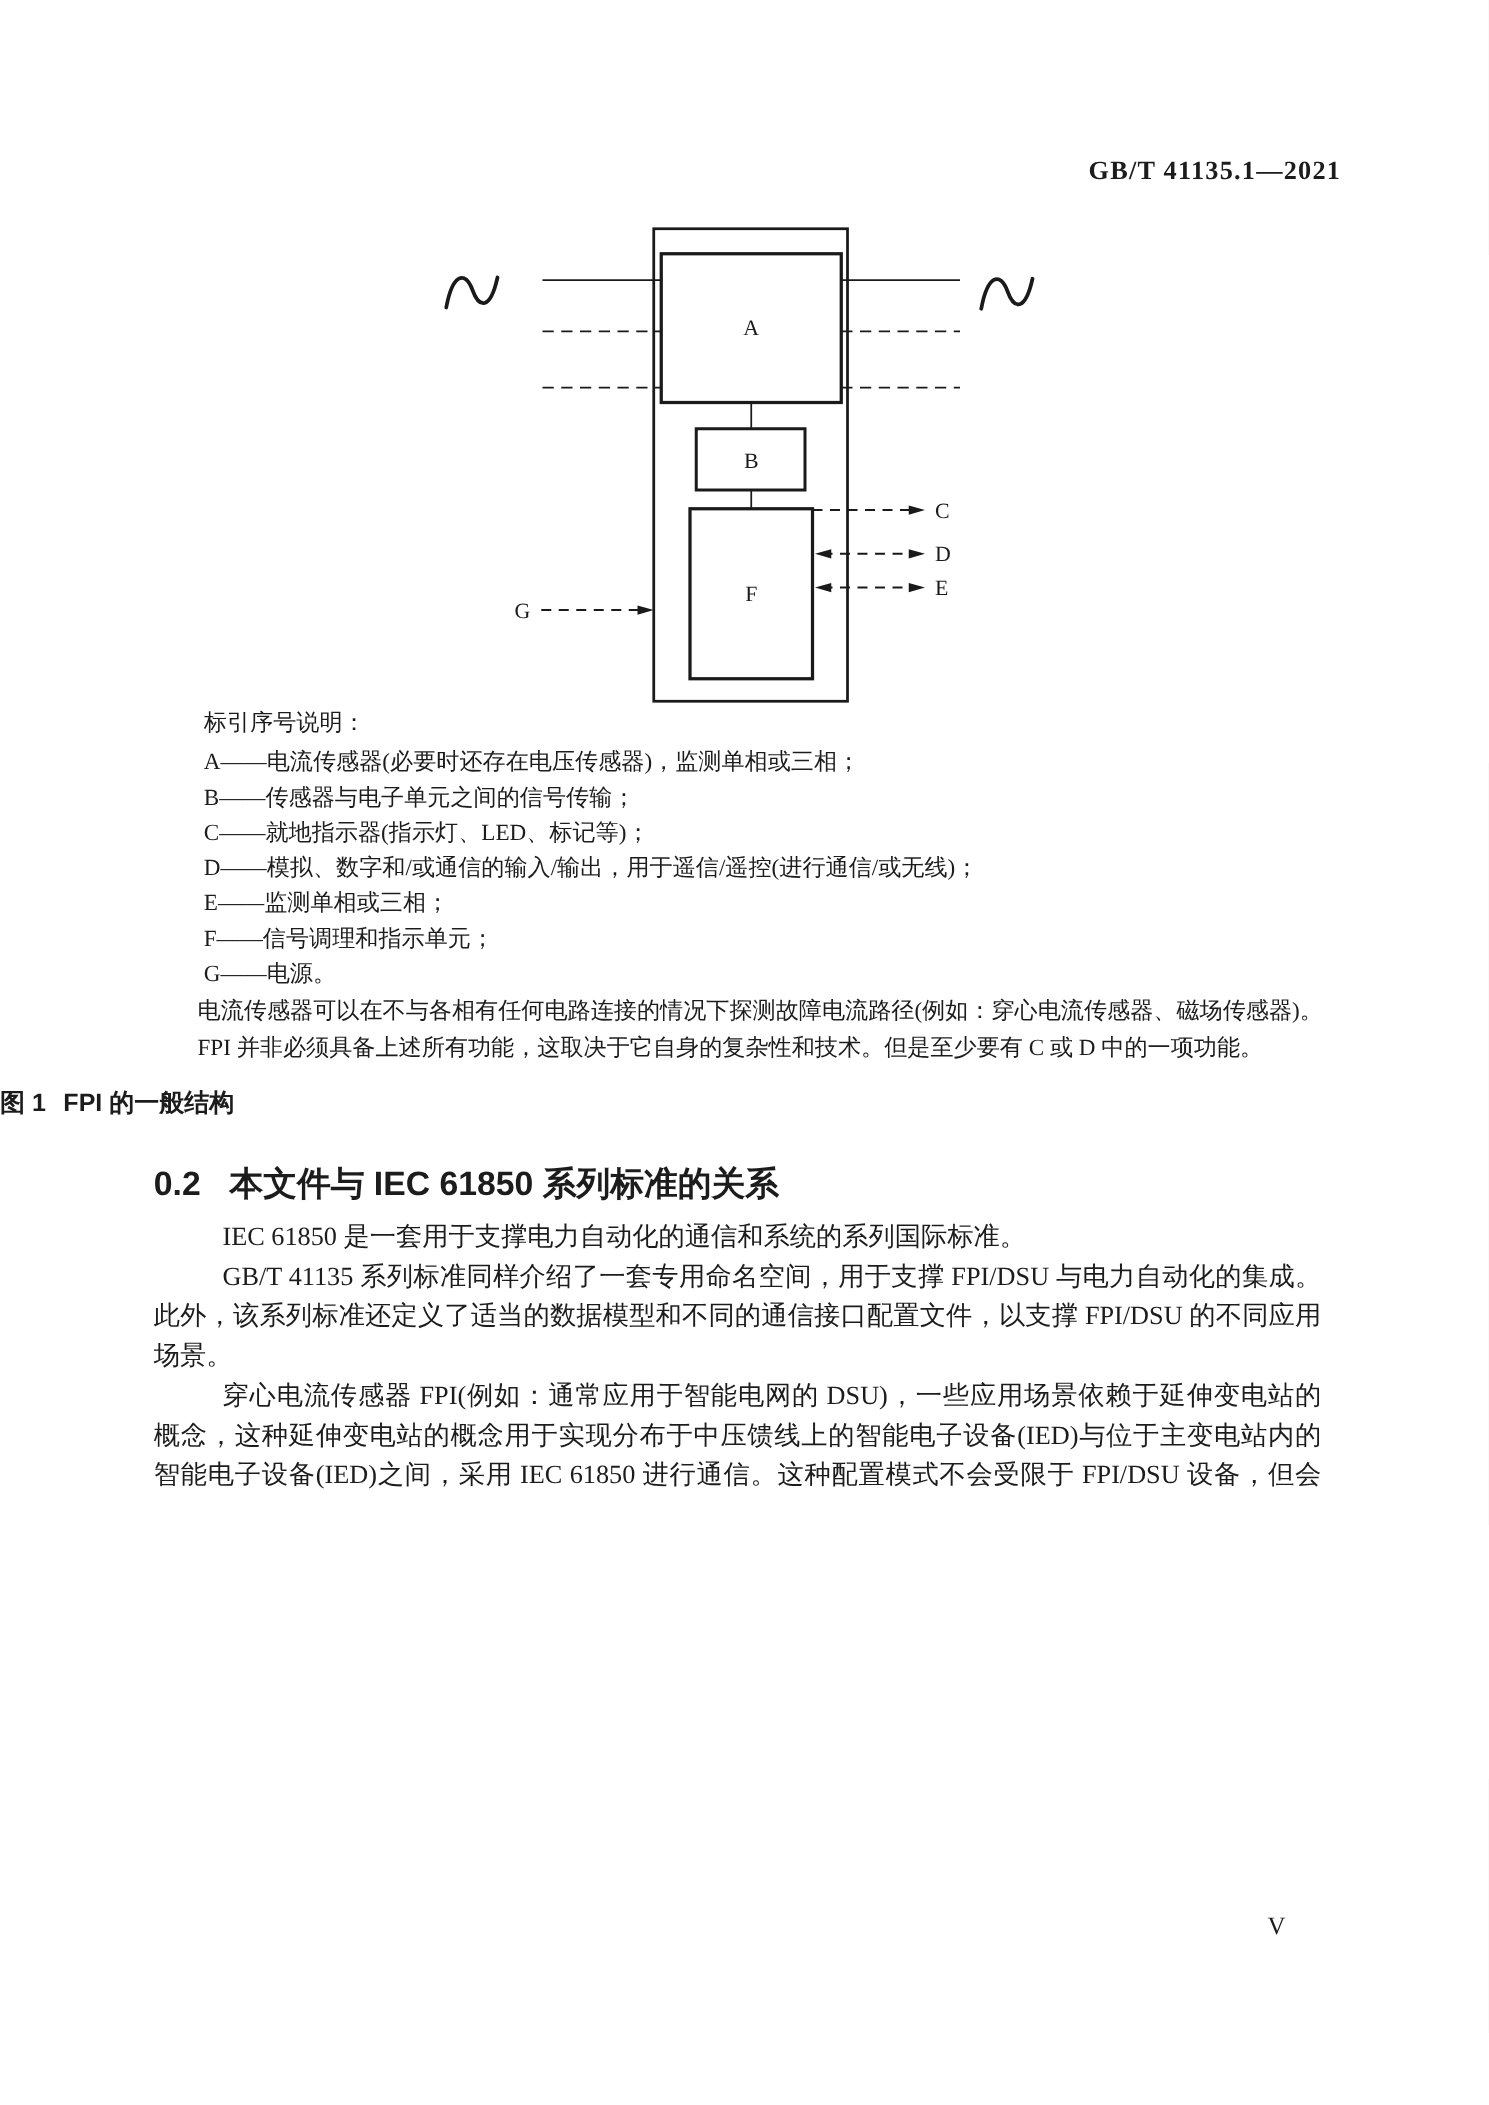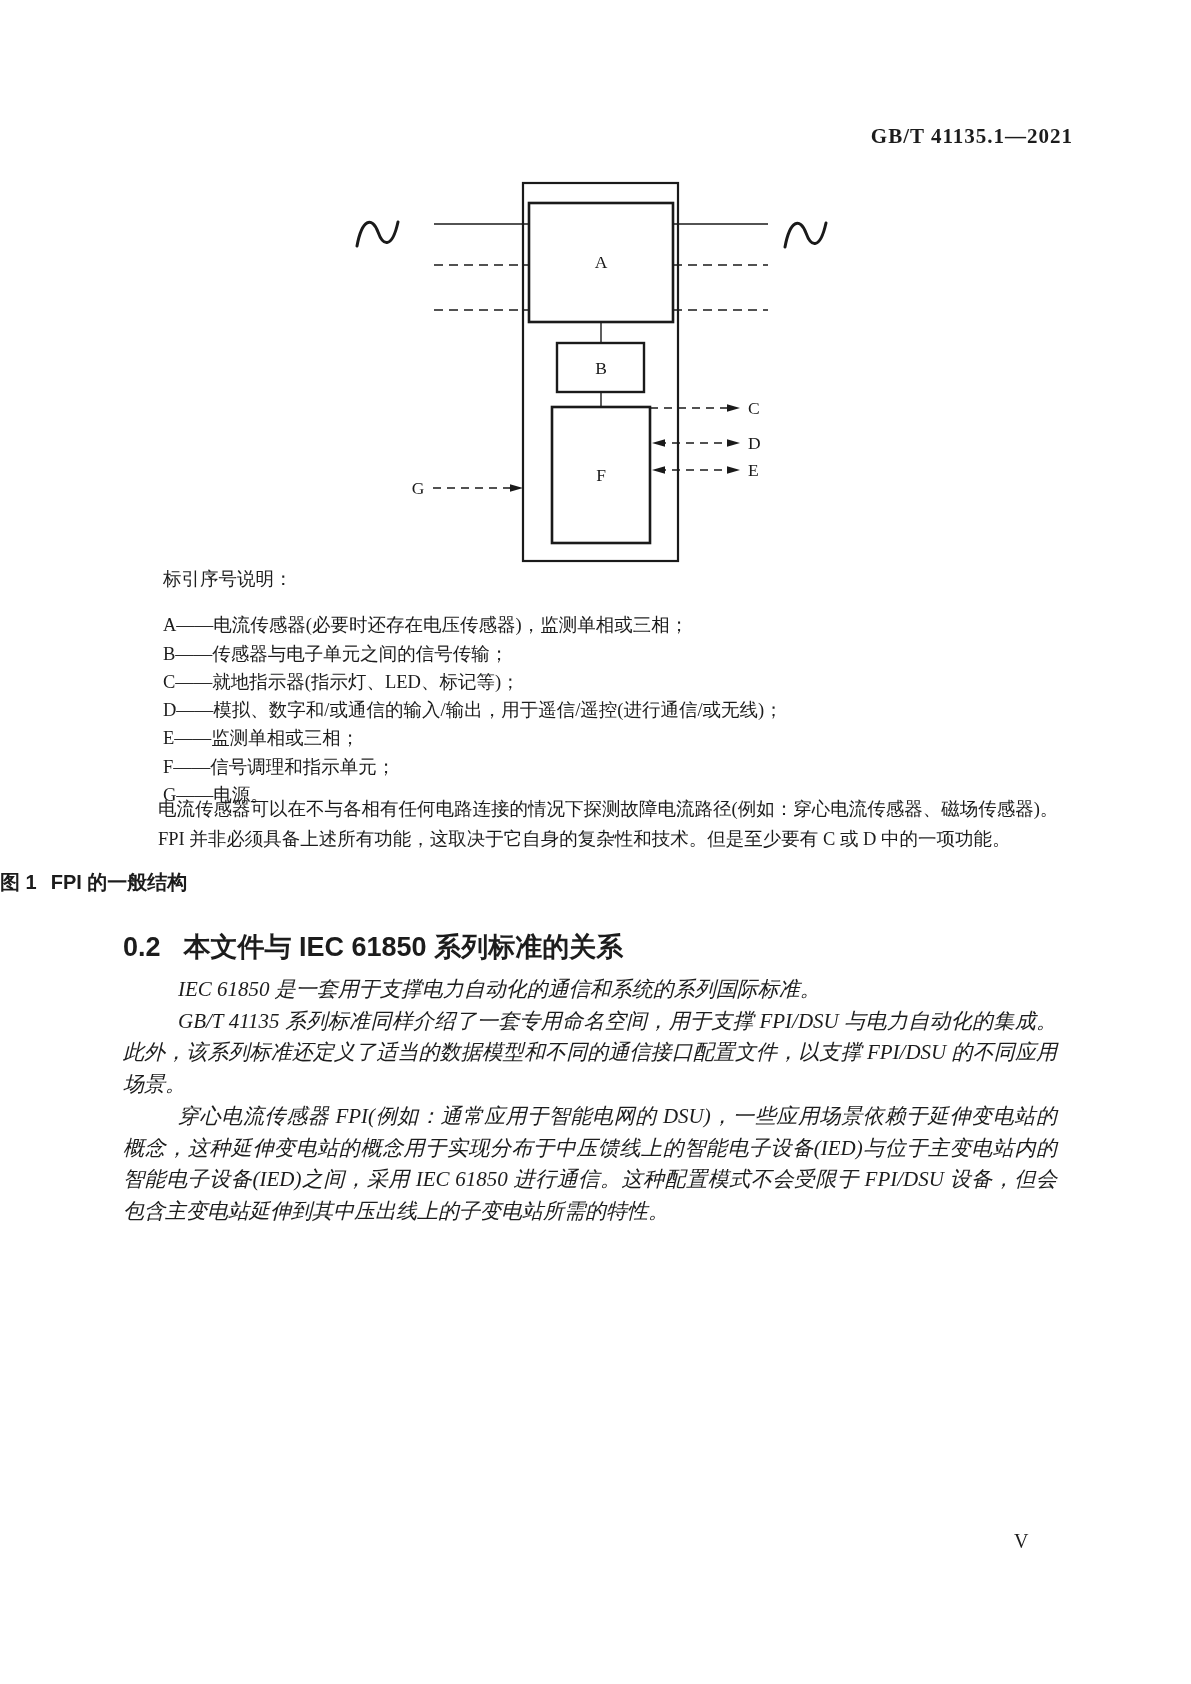--- a/index.html
+++ b/index.html
@@ -20,21 +20,21 @@
     font-weight:bold;
     letter-spacing:1px;
     font-family:"Liberation Serif", serif;
   }
   .figure-svg{position:absolute;left:320px;top:165px;}
   .legend{
     position:absolute;left:163px;top:565px;
     font-size:18.5px;line-height:28.3px;
     white-space:nowrap;
   }
-  .legend-intro{margin-bottom:18px;}
+  .legend-intro{margin-bottom:3px;}
   .notes{
     position:absolute;left:158px;top:794px;
     width:899px;
     font-size:18.5px;line-height:30.2px;
     white-space:nowrap;
   }
   .caption{
     position:absolute;left:0;top:869px;width:1191px;
     text-align:left;
     font-family:"Liberation Sans", sans-serif;
@@ -46,21 +46,21 @@
     font-family:"Liberation Sans", sans-serif;
     font-weight:bold;font-size:27px;
   }
   .sec-num{margin-right:23px;}
   .body-text{
     position:absolute;left:123px;top:974px;
     width:934px;
     font-size:21px;line-height:31.7px;
     text-align:justify;
   }
-  .bl{min-height:31.7px;font-style:italic;}
+  .bl{min-height:31.7px;}
   .bl.ind{text-indent:55px;}
   .bl.fill{text-align-last:justify;}
   .page-number{
     position:absolute;left:1014px;top:1530px;
     font-size:20px;
   }
 </style>
 </head>
 <body>
 
@@ -139,18 +139,17 @@
   </div>
 
   <div class="body-text">
     <div class="bl ind">IEC 61850 是一套用于支撑电力自动化的通信和系统的系列国际标准。</div>
     <div class="bl ind fill">GB/T 41135 系列标准同样介绍了一套专用命名空间，用于支撑 FPI/DSU 与电力自动化的集成。</div>
     <div class="bl fill">此外，该系列标准还定义了适当的数据模型和不同的通信接口配置文件，以支撑 FPI/DSU 的不同应用</div>
     <div class="bl">场景。</div>
     <div class="bl ind fill">穿心电流传感器 FPI(例如：通常应用于智能电网的 DSU)，一些应用场景依赖于延伸变电站的</div>
     <div class="bl fill">概念，这种延伸变电站的概念用于实现分布于中压馈线上的智能电子设备(IED)与位于主变电站内的</div>
     <div class="bl fill">智能电子设备(IED)之间，采用 IEC 61850 进行通信。这种配置模式不会受限于 FPI/DSU 设备，但会</div>
-    <div class="bl">包含主变电站延伸到其中压出线上的子变电站所需的特性。</div>
   </div>
 
   <div class="page-number">V</div>
 
 </div>
 
 </body></html>

